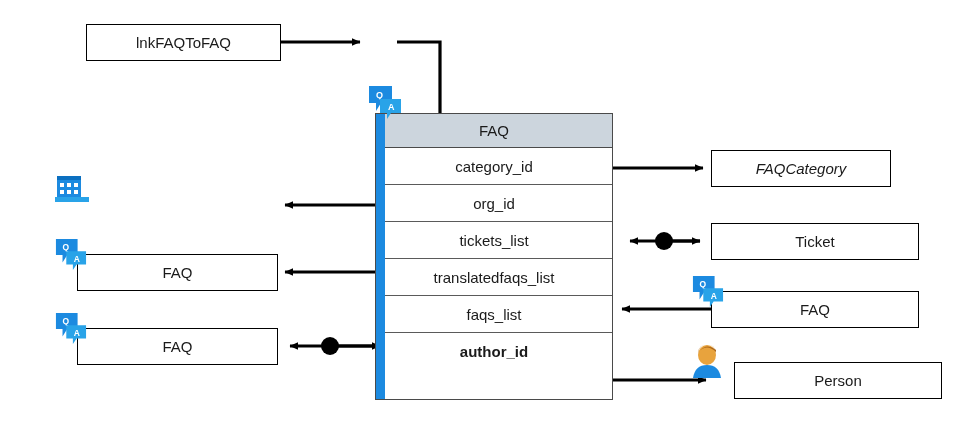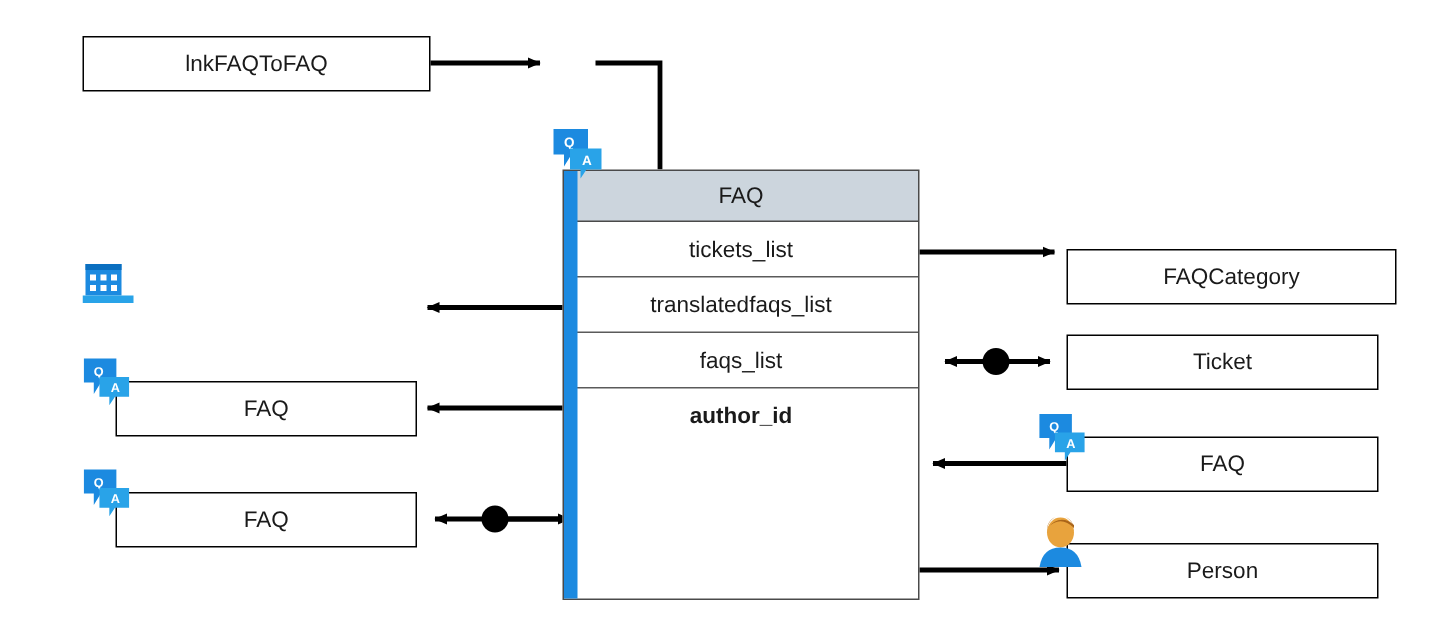--- a/index.html
+++ b/index.html
@@ -129,43 +129,45 @@
       <path d="M380,346 L290,346" stroke="#000000" stroke-width="3.2" fill="none" marker-end="url(#arrowL)"></path>
       <path d="M325,346 L380,346" stroke="#000000" stroke-width="3.2" fill="none" marker-end="url(#arrow)"></path>
       <circle cx="330" cy="346" r="9" fill="#000000"></circle>
     </g>
 
     <g>
       <path d="M612,380 L706,380" stroke="#000000" stroke-width="3.2" fill="none" marker-end="url(#arrow)"></path>
     </g>
   </svg>
 
-  <div class="box" style="left:55px; top:24px; width:232px; height:37px;">
+  <div class="box" style="left:86px; top:24px; width:195px; height:37px;">
     <span>lnkFAQToFAQ</span>
   </div>
 
   <div class="entity" style="left:375px; top:113px; width:238px; height:287px;">
     <div class="entity-accent"></div>
     <div class="entity-title">FAQ</div>
+    <div class="entity-row">category_id</div>
+    <div class="entity-row">org_id</div>
     <div class="entity-row">tickets_list</div>
     <div class="entity-row">translatedfaqs_list</div>
     <div class="entity-row">faqs_list</div>
     <div class="entity-row last">author_id</div>
   </div>
 
   <div class="faq-icon-bubble" style="left:368px; top:85px;">
     <svg width="34" height="38" viewBox="0 0 34 38">
       <path d="M1,1 H24 V18 H13 L8,26 V18 H1 Z" fill="#1c8ae0"></path>
       <text x="8" y="13" font-family="Liberation Sans, sans-serif" font-size="9" fill="#ffffff" font-weight="bold">Q</text>
       <path d="M12,14 H33 V28 H23 L19,34 V28 H12 Z" fill="#29a3e8"></path>
       <text x="20" y="25" font-family="Liberation Sans, sans-serif" font-size="9" fill="#ffffff" font-weight="bold">A</text>
     </svg>
   </div>
 
-  <div class="box" style="left:711px; top:166px; width:220px; height:37px;">
+  <div class="box" style="left:711px; top:150px; width:180px; height:37px;font-style:italic;">
     <span>FAQCategory</span>
   </div>
 
   <div class="icon" style="left:55px; top:172px;">
     <svg width="36" height="33" viewBox="0 0 36 33">
       <rect x="2" y="4" width="24" height="21" fill="#1c8ae0"></rect>
       <rect x="2" y="4" width="24" height="4" fill="#0b6fc0"></rect>
       <rect x="5" y="11" width="4" height="4" fill="#ffffff"></rect>
       <rect x="12" y="11" width="4" height="4" fill="#ffffff"></rect>
       <rect x="19" y="11" width="4" height="4" fill="#ffffff"></rect>
@@ -209,21 +211,21 @@
   </div>
   <div class="faq-icon-bubble" style="left:55px; top:312px;">
     <svg width="32" height="36" viewBox="0 0 34 38">
       <path d="M1,1 H24 V18 H13 L8,26 V18 H1 Z" fill="#1c8ae0"></path>
       <text x="8" y="13" font-family="Liberation Sans, sans-serif" font-size="9" fill="#ffffff" font-weight="bold">Q</text>
       <path d="M12,14 H33 V28 H23 L19,34 V28 H12 Z" fill="#29a3e8"></path>
       <text x="20" y="25" font-family="Liberation Sans, sans-serif" font-size="9" fill="#ffffff" font-weight="bold">A</text>
     </svg>
   </div>
 
-  <div class="box" style="left:711px; top:362px; width:208px; height:37px;align-items:center;">
+  <div class="box" style="left:734px; top:362px; width:208px; height:37px;align-items:center;">
     <span>Person</span>
   </div>
   <div class="icon" style="left:690px; top:344px;">
     <svg width="34" height="36" viewBox="0 0 34 36">
       <ellipse cx="17" cy="11" rx="9" ry="10" fill="#e8a33d"></ellipse>
       <path d="M8,10 a9,10 0 0 1 18,0 v-1 a9,9 0 0 0 -18,0 z" fill="#c07a20"></path>
       <path d="M8,8 q9,-9 18,0 v-2 q-9,-8 -18,2 z" fill="#a9651a"></path>
       <path d="M3,34 q2,-13 14,-13 q12,0 14,13 z" fill="#1c8ae0"></path>
     </svg>
   </div>

